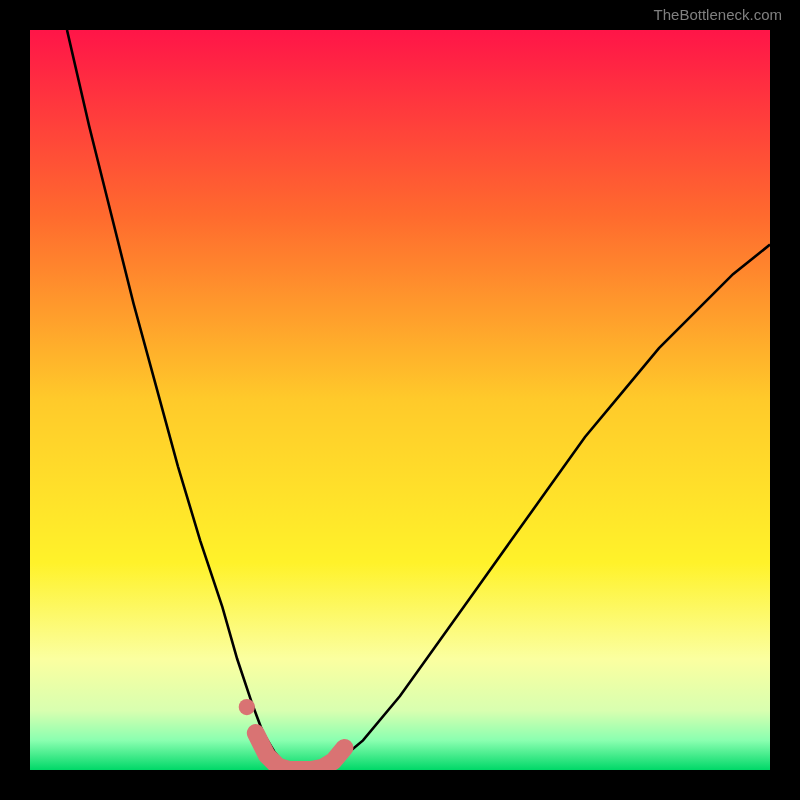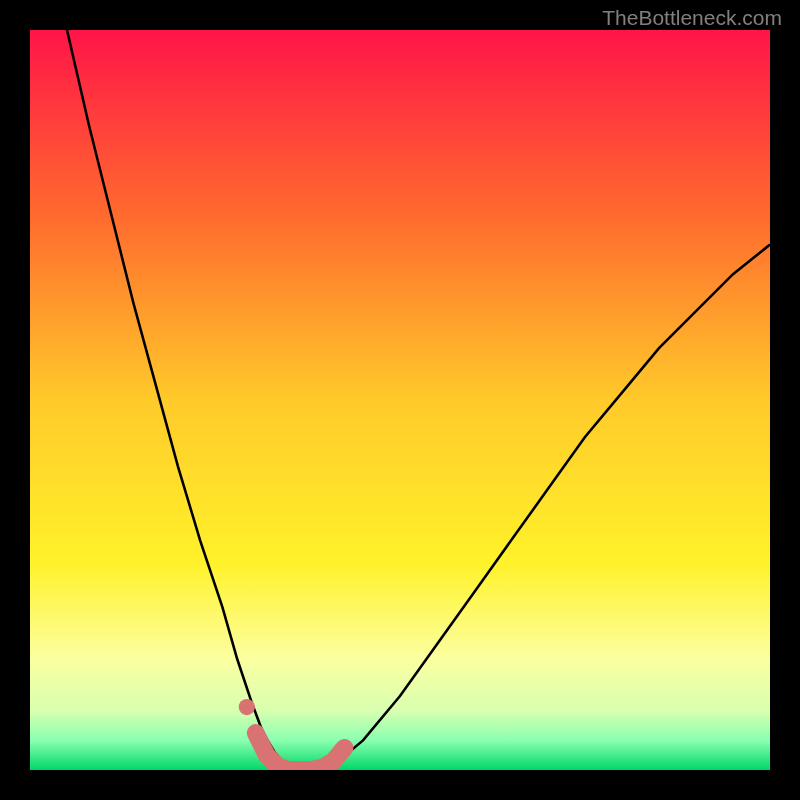--- a/index.html
+++ b/index.html
@@ -9,21 +9,21 @@
     height: 800px;
     background: #000;
     position: relative;
     font-family: Arial, sans-serif;
   }
   .watermark {
     position: absolute;
     top: 6px;
     right: 18px;
     color: #808080;
-    font-size: 21px;
+    font-size: 15px;
     font-weight: normal;
     z-index: 10;
   }
   .plot-area {
     position: absolute;
     top: 30px;
     left: 30px;
     width: 740px;
     height: 740px;
   }

